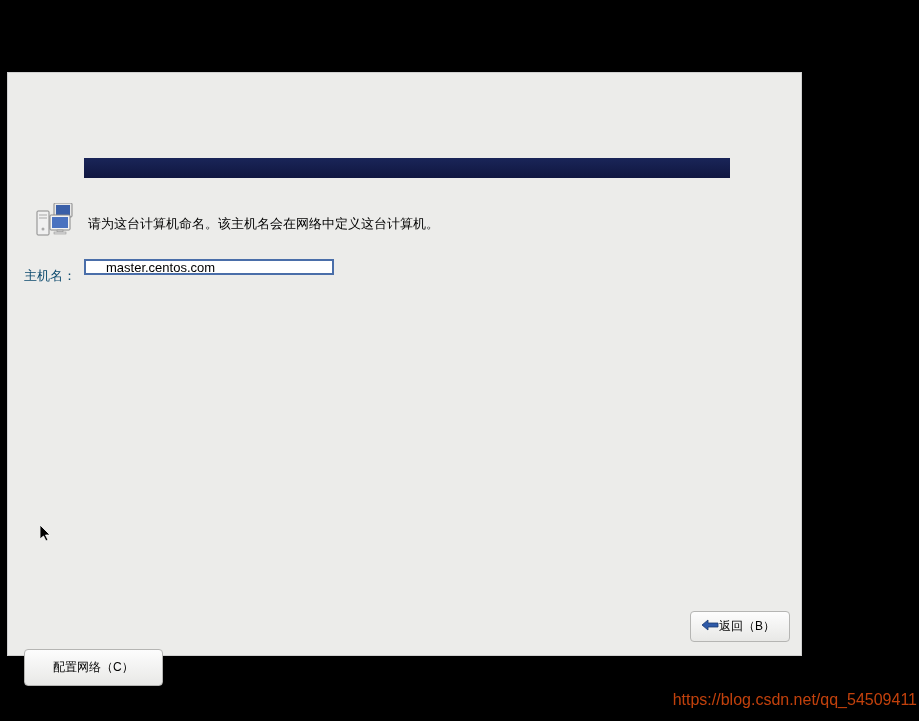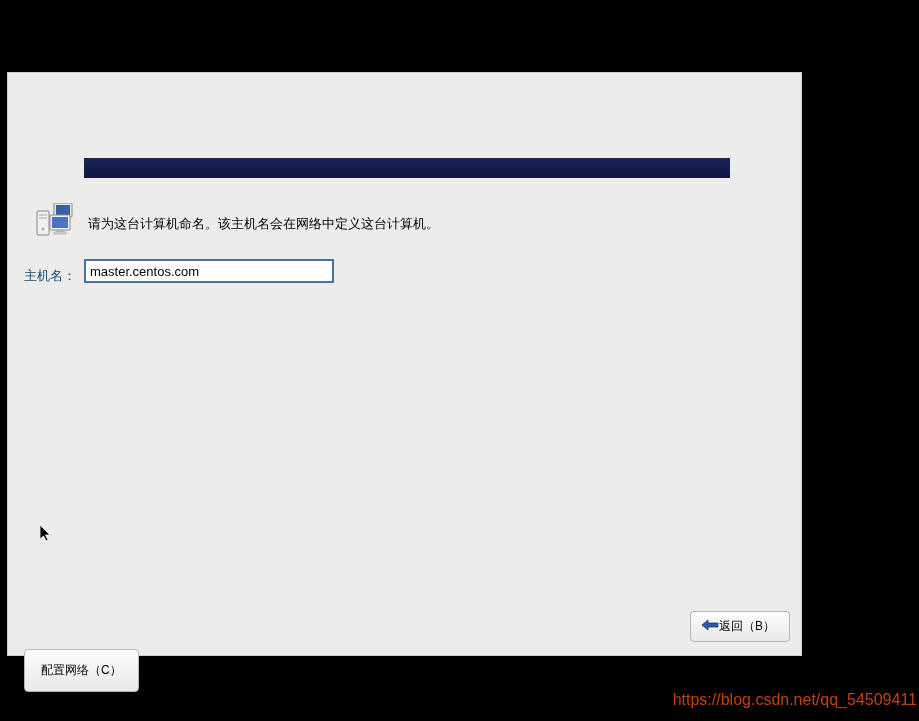--- a/index.html
+++ b/index.html
@@ -56,35 +56,35 @@
       left: 16px;
       top: 194px;
       color: #0c4a6e;
       font-size: 13px;
     }
     .hostname-input {
       position: absolute;
       left: 76px;
       top: 186px;
       width: 250px;
-      height: 24px;
+      height: 16px;
       border: 2px solid #4a6ea9;
       background: #fff;
-      padding: 0 4px;
+      padding: 0 20px;
       font-size: 13px;
       font-family: Arial, sans-serif;
       color: #000;
       outline: none;
     }
     .configure-network-button {
       position: absolute;
       left: 16px;
       top: 576px;
-      height: 43px;
-      padding: 0 16px;
+      height: 37px;
+      padding: 0 28px;
       background: linear-gradient(to bottom, #fdfdfd, #e8e8e6);
       border: 1px solid #b5b5b3;
       border-radius: 4px;
       font-size: 12px;
       color: #000;
       cursor: pointer;
       font-family: inherit;
     }
     .nav-buttons {
       position: absolute;

